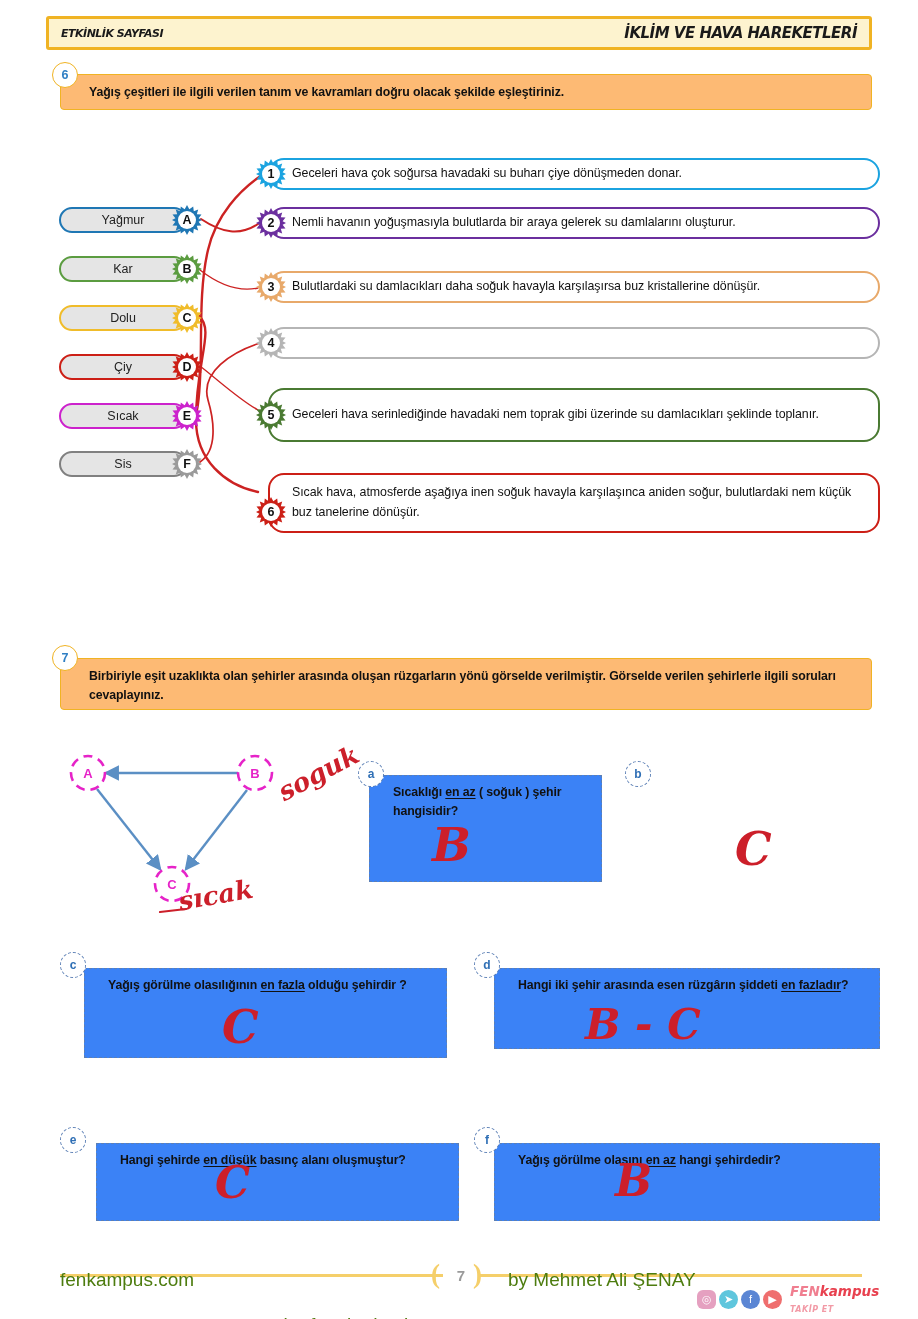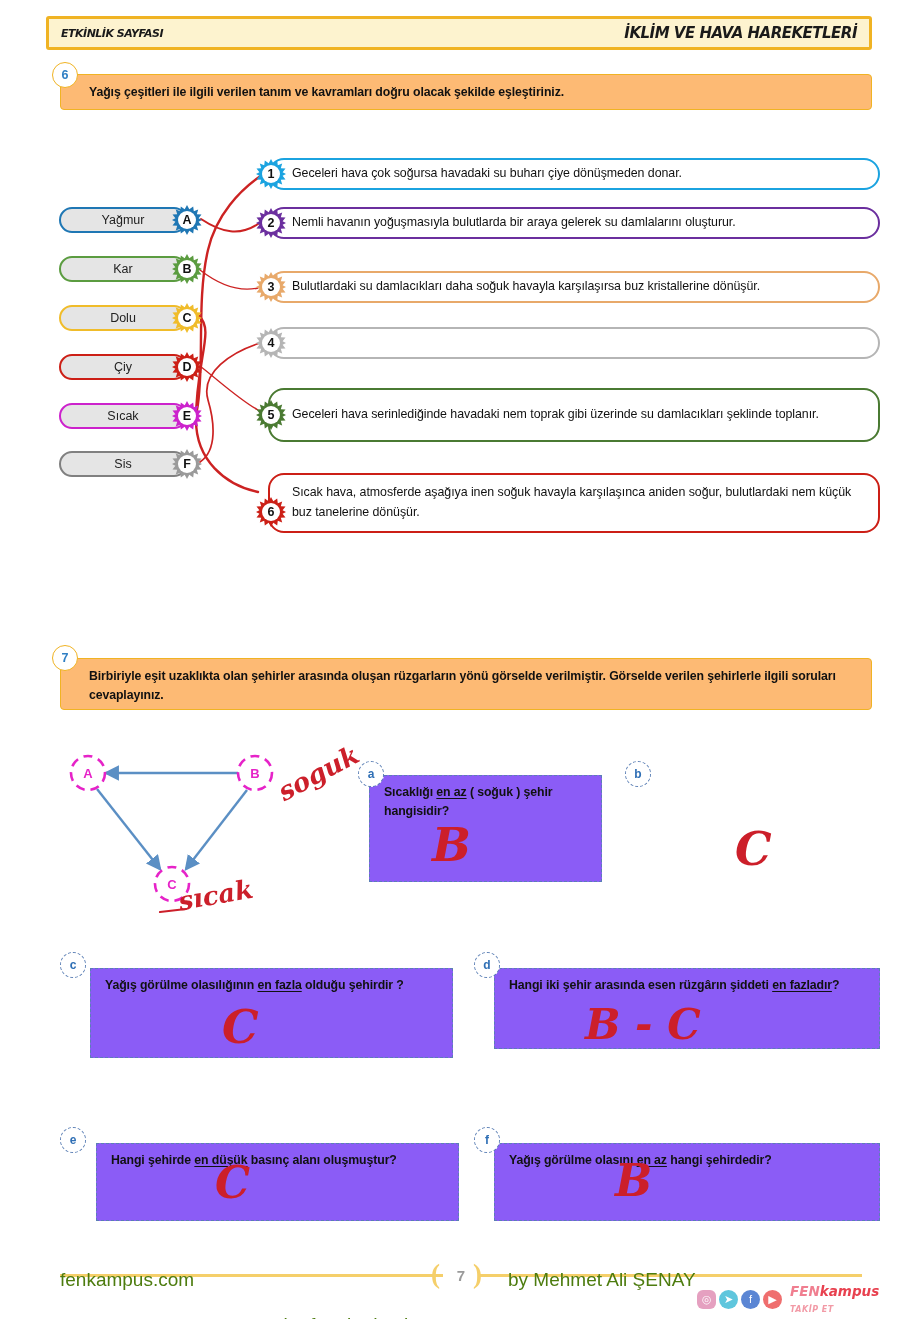--- a/index.html
+++ b/index.html
@@ -89,21 +89,22 @@
   .dstar svg { position:absolute; inset:0; width:30px; height:30px; }
   .dstar span { position:relative; z-index:2; }
 
   
   .overlay { position:absolute; left:0; top:0; width:918px; height:1319px; pointer-events:none; }
 
   
   .abox {
     position:absolute;
     border:1.6px dashed #5b7fb5;
-    background:#8b5cf6;
+    background:#3b82f6;
+    padding-left:9px;
   }
   .abox .atext {
     font-size:12.3px; font-weight:bold; color:#111;
     line-height:1.55; padding:7px 10px 0 14px; letter-spacing:-0.1px;
   }
   .abox .atext u { text-decoration: underline; text-underline-offset:2px; }
   .abadge {
     position:absolute; width:26px; height:26px; border-radius:50%;
     background:#fff; border:1.7px dashed #5b7fb5;
     color:#2f6fb5; font-weight:bold; font-size:12px;
@@ -338,21 +339,21 @@
 
   <div class="abox" style="left:369px; top:775px; width:233px; height:107px;">
     <div class="atext">Sıcaklığı <u>en az</u> ( soğuk ) şehir hangisidir?</div>
   </div>
   <div class="abadge" style="left:358px; top:761px;">a</div>
   <div class="hand" style="left:432px; top:818px; font-size:46px;">B</div>
 
   <div class="abadge" style="left:625px; top:761px;">b</div>
   <div class="hand" style="left:735px; top:822px; font-size:46px;">C</div>
 
-  <div class="abox" style="left:90px; top:968px; width:363px; height:90px;">
+  <div class="abox" style="left:84px; top:968px; width:363px; height:90px;">
     <div class="atext">Yağış görülme olasılığının <u>en fazla</u> olduğu şehirdir ?</div>
   </div>
   <div class="abadge" style="left:60px; top:952px;">c</div>
   <div class="hand" style="left:222px; top:1000px; font-size:46px;">C</div>
 
   <div class="abox" style="left:494px; top:968px; width:386px; height:81px;">
     <div class="atext">Hangi iki şehir arasında esen rüzgârın şiddeti <u>en fazladır</u>?</div>
   </div>
   <div class="abadge" style="left:474px; top:952px;">d</div>
   <div class="hand" style="left:585px; top:1000px; font-size:42px;">B - C</div>

